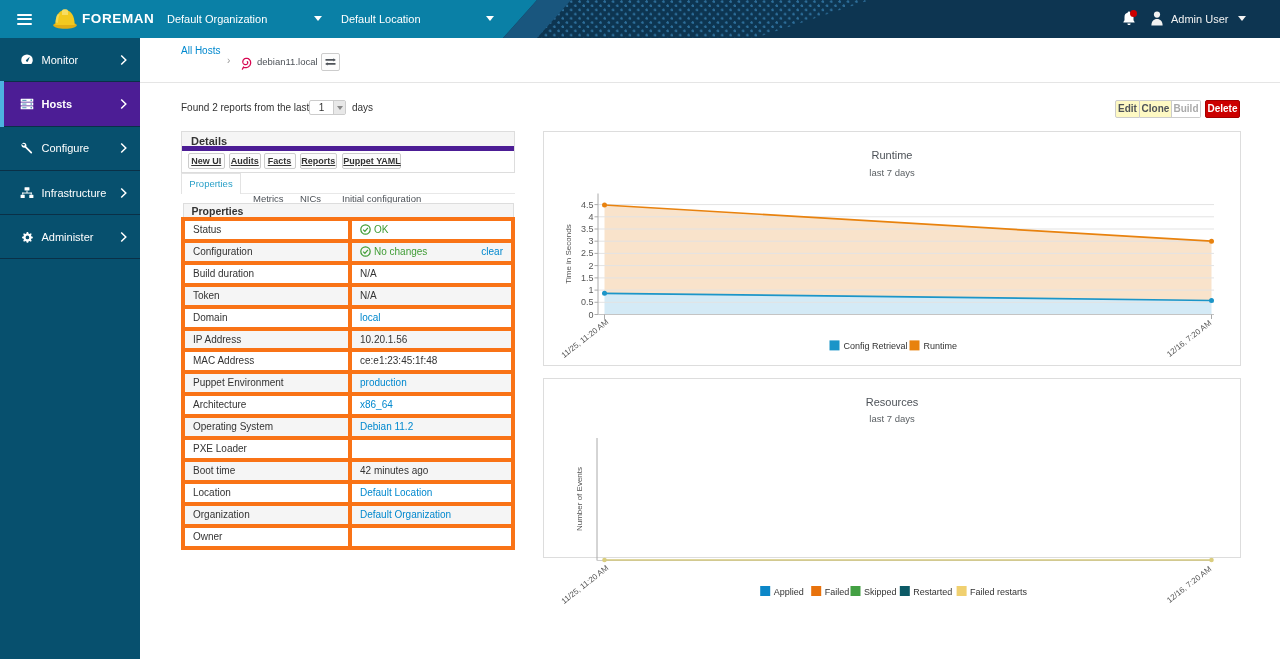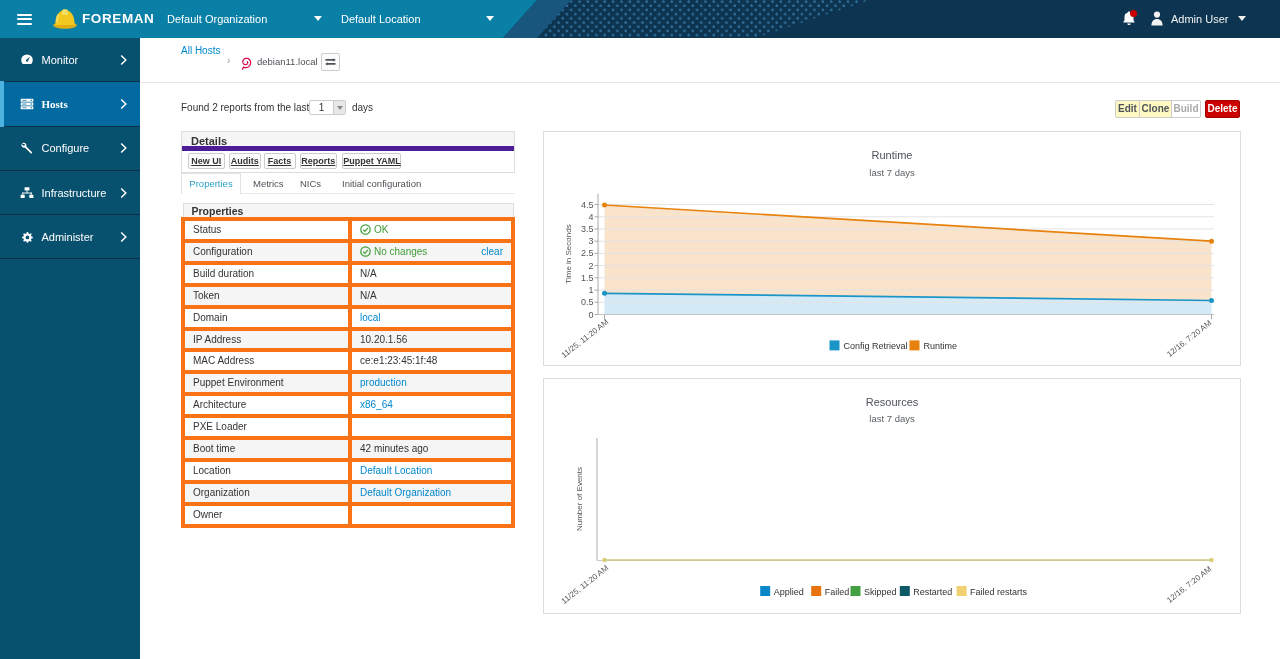--- a/index.html
+++ b/index.html
@@ -19,42 +19,42 @@
 .burger div { height:1.8px; background:#fff; margin-bottom:2.6px; border-radius:1px; }
 #brand { position:absolute; left:82px; top:11px; color:#fff; font-size:13.5px; font-weight:bold; letter-spacing:0.6px; }
 .tbtxt { position:absolute; top:13px; color:#fff; font-size:11px; }
 .caret { position:absolute; width:0; height:0; border-left:4.5px solid transparent; border-right:4.5px solid transparent; border-top:5px solid #fff; }
 
 #sidebar { position:absolute; left:0; top:38px; width:140px; height:621px; background:#07506e; }
 .nav-item { position:relative; height:44.3px; border-bottom:1.5px solid #0a3047; color:#fff; }
 .nav-item .lbl { position:absolute; left:41.5px; top:50%; transform:translateY(-50%); font-size:11px; }
 .nav-item .ico { position:absolute; left:20px; top:50%; transform:translateY(-50%); width:14px; height:14px; }
 .nav-item .chev { position:absolute; right:13px; top:50%; transform:translateY(-50%); width:7px; height:11px; }
-.nav-item.active { background:#0369a1;font-family:Liberation Serif, serif; }
+.nav-item.active { background:#4c1d95; }
 .nav-item.active::before { content:""; position:absolute; left:0; top:-1px; bottom:-1px; width:4px; background:#4db2e0; }
 
 #bc-divider { position:absolute; left:140px; top:82px; width:1140px; height:1px; background:#e5e5e5; }
 .link { color:#0088ce; text-decoration:none; }
 .t10 { position:absolute; font-size:10px; color:#333; }
 #bc-btn { position:absolute; left:321px; top:52.5px; width:19px; height:18.5px; border:1px solid #ccc; border-radius:2px; background:#fcfcfc; }
 #daysel { position:absolute; left:309px; top:100px; width:37px; height:15px; border:1px solid #ccc; border-radius:2px; background:#fff; font-size:10px; }
 #daysel .n { position:absolute; left:0; top:1px; width:23px; text-align:center; color:#333; }
 #daysel .d { position:absolute; right:0; top:0; width:12px; height:13px; background:#e8e8e8; border-left:1px solid #ccc; }
 #daysel .d::after { content:""; position:absolute; left:3px; top:5px; border-left:3px solid transparent; border-right:3px solid transparent; border-top:4px solid #888; }
 .btn { position:absolute; top:100px; height:17.5px; line-height:15.5px; font-size:10px; font-weight:bold; color:#4d5258; background:#fef9c3; border:1px solid #ccc; text-align:center; }
 .btn.red { background:#c00; border-color:#a30000; color:#fff; border-radius:2px; }
 .btn.dis { color:#aaa; background:#fff; }
 
 #dcard { position:absolute; left:181px; top:131px; width:334px; height:41.5px; border:1px solid #ddd; background:#fff; }
 #dcard .hd { height:18.5px; background:#f5f5f5; border-bottom:5px solid #4c1d95; font-size:11px; font-weight:bold; color:#333; padding:2.5px 9px; }
 .sbtn { position:absolute; top:152.5px; white-space:nowrap; height:16.5px; line-height:14.5px; border:1px solid #ccc; border-radius:2px; background:#fcfcfc; font-size:9px; font-weight:bold; color:#333; text-align:center;text-decoration:underline; }
 #tabs { position:absolute; left:181px; top:173px; width:334px; height:20.5px; font-size:9.5px; }
 #tabs .bot { position:absolute; left:0; bottom:0; width:334px; height:1px; background:#e8e8e8; }
 #tab-active { position:absolute; left:0; top:0; width:60px; height:20.5px; border:1px solid #e3e3e3; border-bottom:none; color:#2aa0c8; text-align:center; line-height:20px; background:#fff; z-index:2; }
-.tab { position:absolute; top:1px; height:20px; line-height:20px; color:#4d5258; }
+.tab { position:absolute; top:16px; height:20px; line-height:20px; color:#4d5258; }
 
 #ptable { position:absolute; left:181px; top:203px; width:334px; border-collapse:collapse; font-size:10px; color:#333; }
 #ptable th { background:#f5f5f5; border:1px solid #ddd; text-align:left; font-size:10.5px; padding:0 8px; height:15.5px; }
 #ptable td { border:4px solid #f97316; padding:0 8px; height:17.9px; line-height:17.9px; }
 #ptable tr.odd td { background:#f5f5f5; }
 #ptable td.k { width:167px; }
 .okic { display:inline-block; vertical-align:-2px; margin-right:3px; }
 
 .card { position:absolute; background:#fff; border:1px solid #ddd; }
 .ctitle { position:absolute; width:100%; text-align:center; font-size:11px; color:#4d5258; }
@@ -247,20 +247,24 @@
         <td class="k">MAC Address</td>
         <td>ce:e1:23:45:1f:48</td>
       </tr>
   <tr class="odd">
         <td class="k">Puppet Environment</td>
         <td><a class="link">production</a></td>
       </tr>
   <tr>
         <td class="k">Architecture</td>
         <td><a class="link">x86_64</a></td>
+      </tr>
+  <tr class="odd">
+        <td class="k">Operating System</td>
+        <td><a class="link">Debian 11.2</a></td>
       </tr>
   <tr>
         <td class="k">PXE Loader</td>
         <td></td>
       </tr>
   <tr class="odd">
         <td class="k">Boot time</td>
         <td>42 minutes ago</td>
       </tr>
   <tr>
@@ -335,21 +339,21 @@
       <text x="65" y="191" text-anchor="end" transform="rotate(-38 65 191)">11/25, 11:20 AM</text>
       <text x="668" y="192" text-anchor="end" transform="rotate(-38 668 192)">12/16, 7:20 AM</text>
     </g>
     <rect x="285.5" y="208.4" width="10" height="10" fill="#1b95c8"></rect>
     <text x="299.5" y="217" font-size="9" fill="#333">Config Retrieval</text>
     <rect x="365.5" y="208.4" width="10" height="10" fill="#e8820e"></rect>
     <text x="379.5" y="217" font-size="9" fill="#333">Runtime</text>
   </svg>
 </div>
 
-<div class="card" id="resources" style="left:543px;top:378px;width:698px;height:236px">
+<div class="card" id="resources" style="left:543px;top:378px;width:698px;height:180px">
   <div class="ctitle" style="top:17px">Resources</div>
   <div class="csub" style="top:34px">last 7 days</div>
   <svg width="696" height="234" viewBox="0 0 696 234" style="position:absolute;left:0;top:0">
     <line x1="53" y1="59" x2="53" y2="181.5" stroke="#aaa" stroke-width="1"></line>
     <line x1="53" y1="181.5" x2="668" y2="181.5" stroke="#ccc" stroke-width="1"></line>
     <line x1="60.5" y1="181" x2="667.5" y2="181" stroke="#d5c97d" stroke-width="1.3"></line>
     <circle cx="60.5" cy="181" r="2.3" fill="#d9cd7e"></circle>
     <circle cx="667.5" cy="181" r="2.3" fill="#d9cd7e"></circle>
     <text x="38" y="120" font-size="8" fill="#555" text-anchor="middle" transform="rotate(-90 38 120)">Number of Events</text>
     <g font-size="8" fill="#555">

